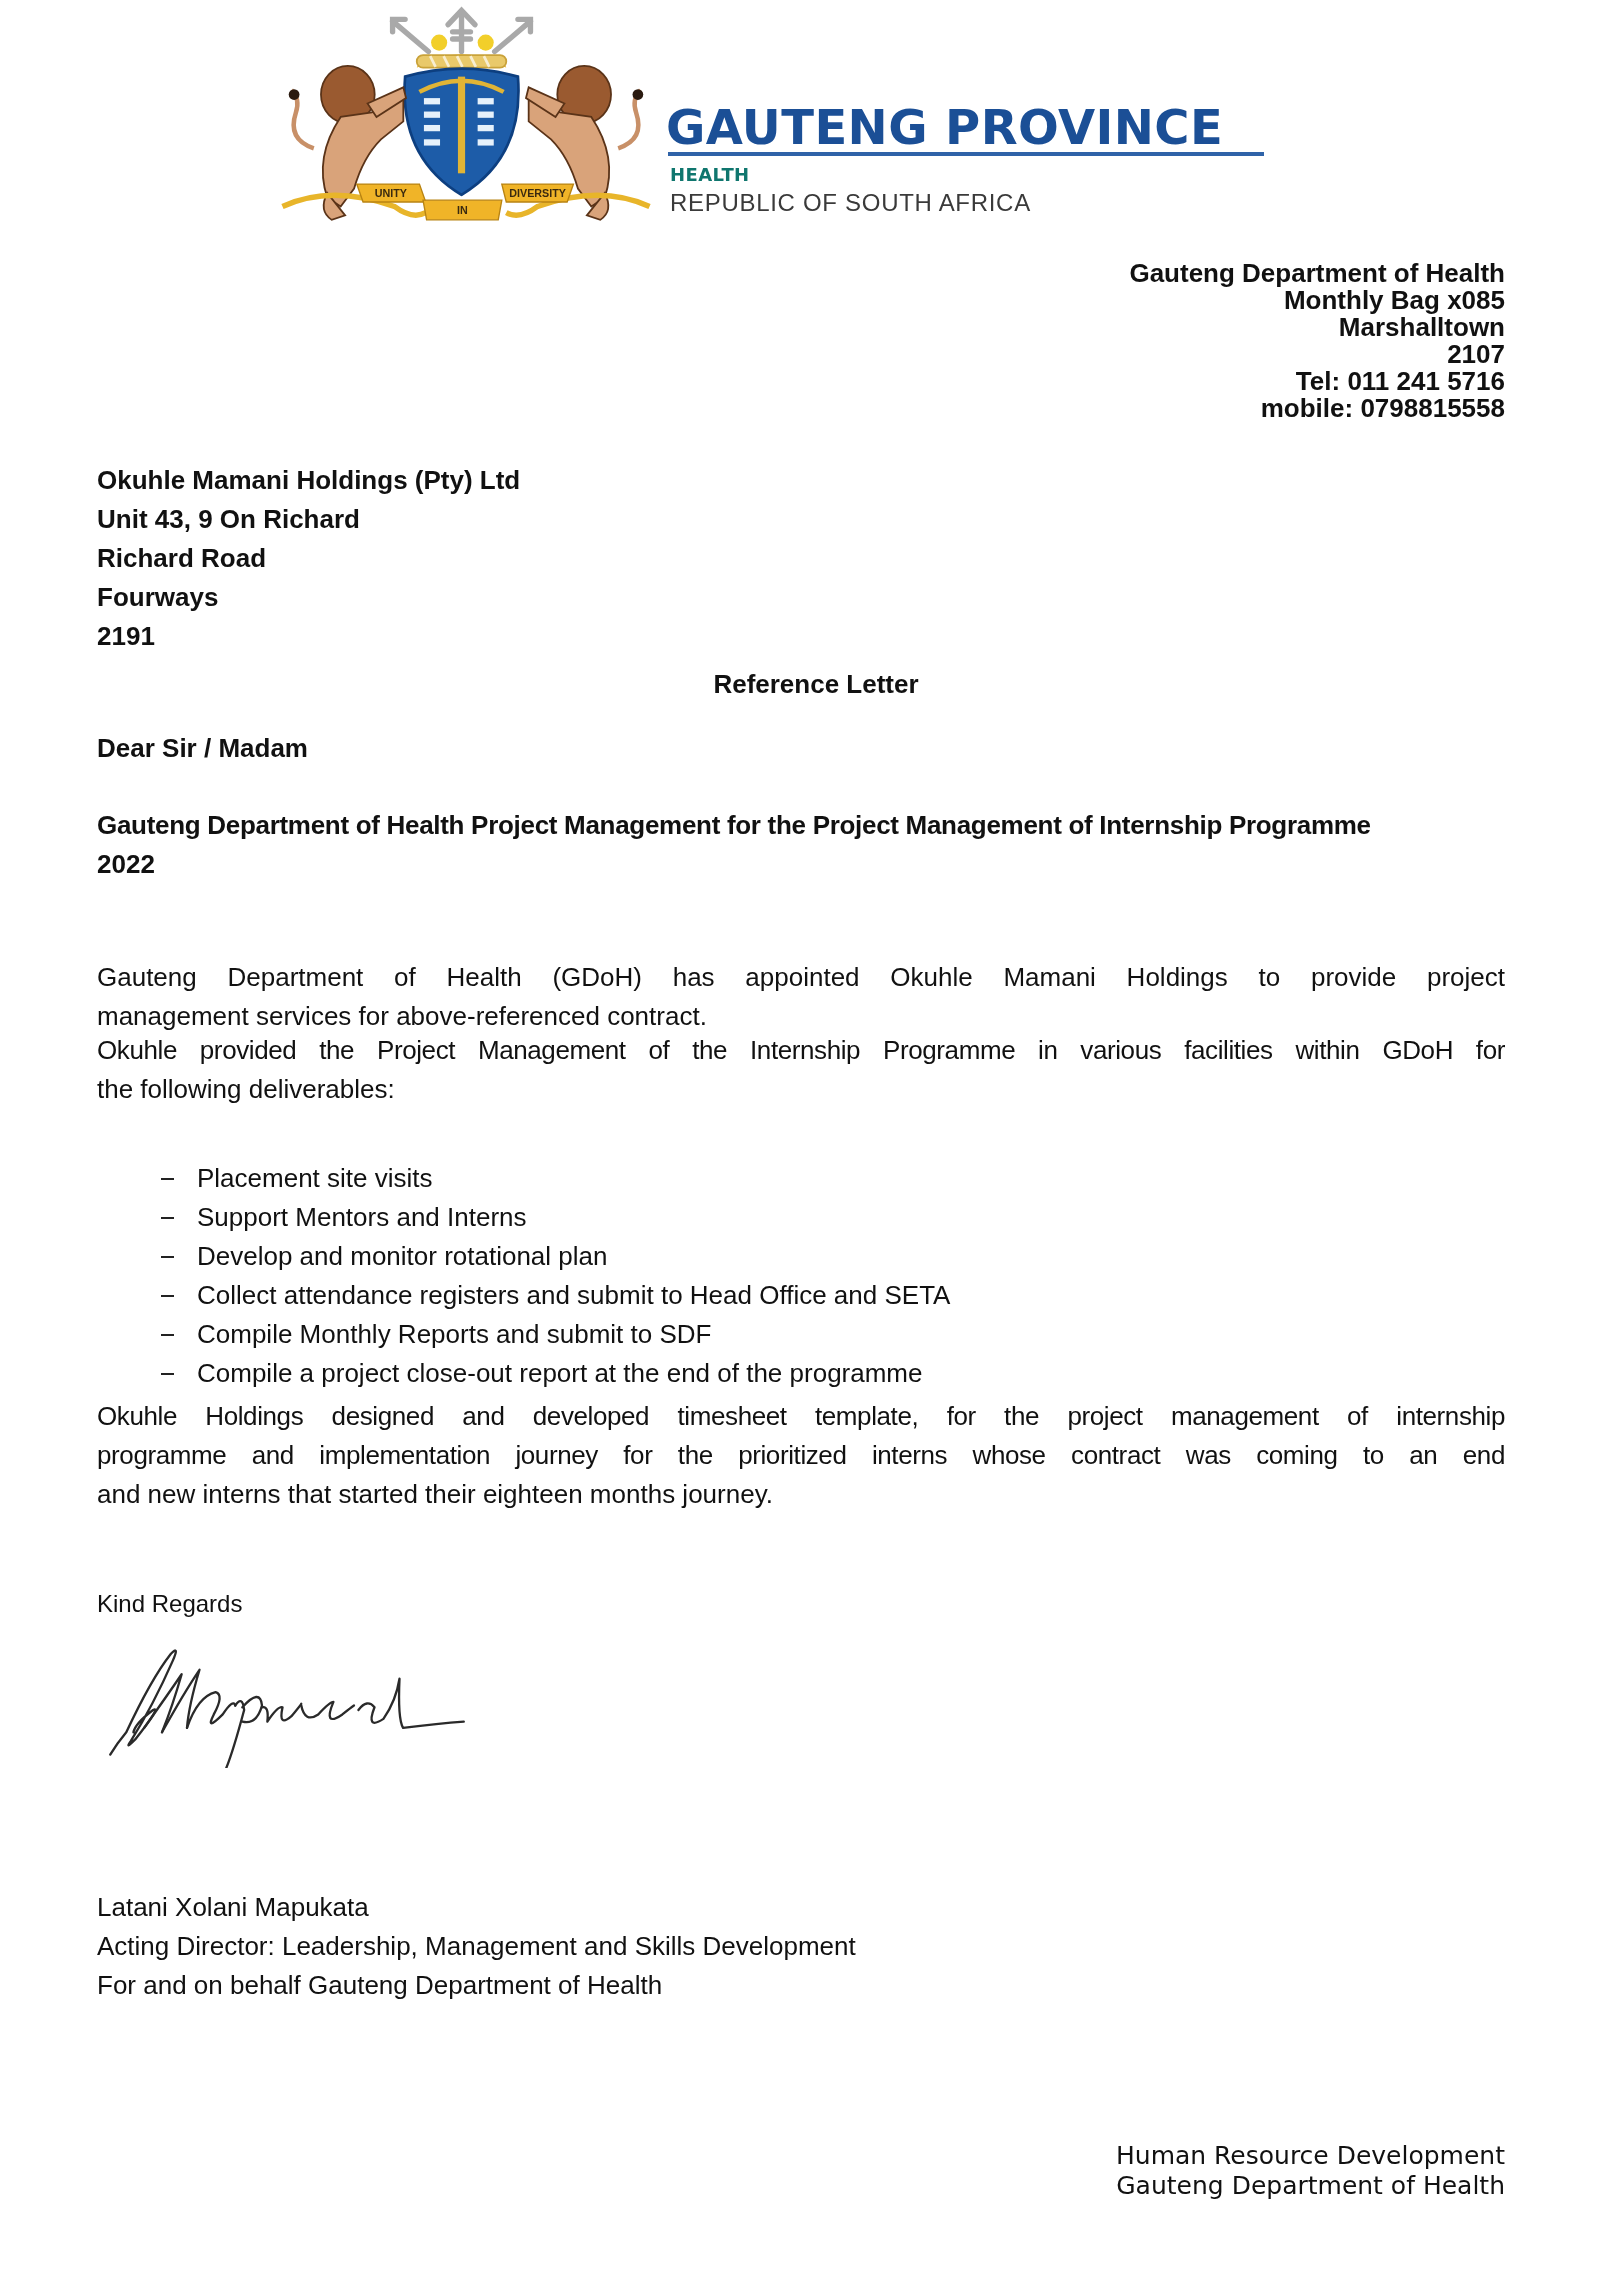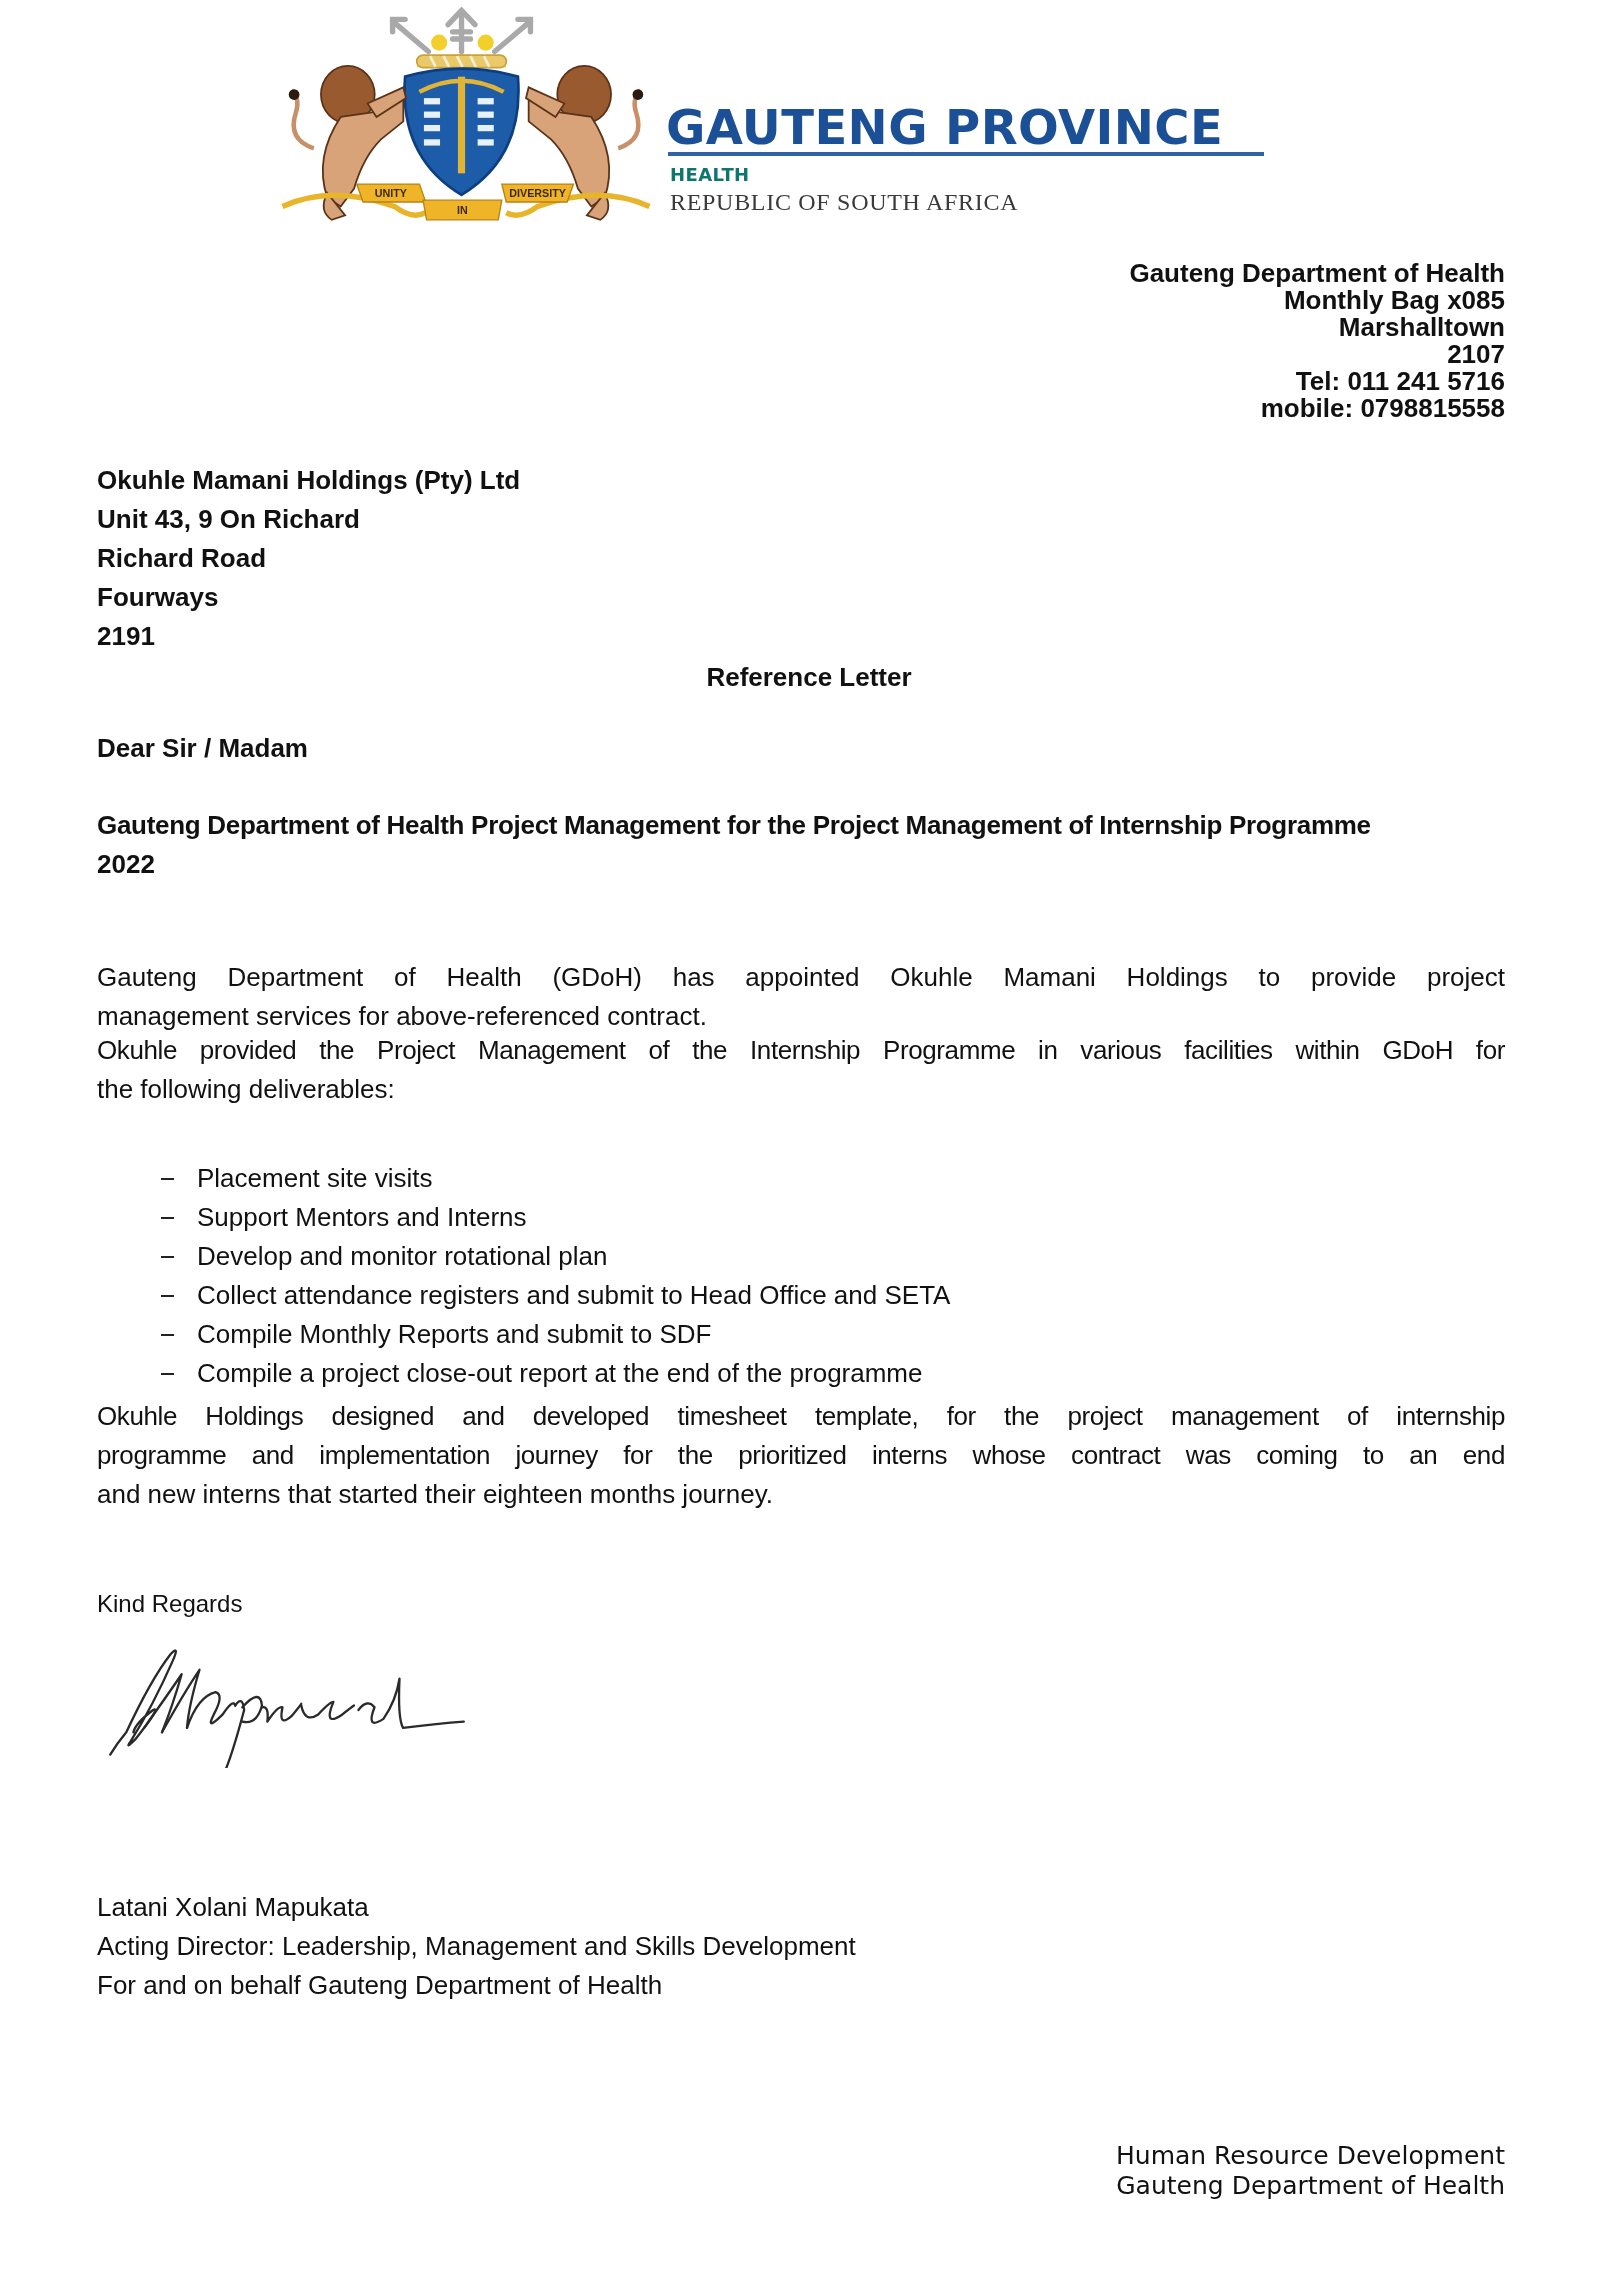--- a/index.html
+++ b/index.html
@@ -7,21 +7,21 @@
          font-family: "Liberation Sans", sans-serif; color: #111111; }
   .abs { position: absolute; }
 
   
   #crest { left: 278px; top: 5.4px; width: 376px; height: 231px; }
   .brand-title { left: 666px; top: 100px; font-family: "DejaVu Sans", sans-serif; font-weight: bold;
                  font-size: 48px; letter-spacing: 0.4px; color: #1b4f96; line-height: 54px; white-space: nowrap; }
   .brand-rule { left: 668px; top: 152px; width: 596px; height: 3.6px; background: #2f63a8; }
   .brand-sub1 { left: 670px; top: 161px; font-family: "DejaVu Sans", sans-serif; font-weight: bold;
                 font-size: 18px; color: #0f766e; line-height: 27px; letter-spacing: 0.4px; }
-  .brand-sub2 { left: 670px; top: 188px; font-family: Liberation Serif, serif; font-size: 24px;
+  .brand-sub2 { left: 670px; top: 188px; font-family: Liberation Sans, sans-serif; font-size: 24px;
                 color: #3a3a3a; line-height: 29px; letter-spacing: 0.7px; }
 
   
   .sender { right: 117px; top: 260px; text-align: right; font-weight: bold; font-size: 26px; line-height: 27px; }
   .sender div { white-space: nowrap; }
 
   
   .recipient { left: 97px; top: 461px; font-weight: bold; font-size: 26px; line-height: 39px; }
 
   .ref-title { left: 97px; width: 1408px; top: 654px; text-align: center; font-weight: bold; font-size: 26px; line-height: 30px; }
@@ -139,21 +139,21 @@
 </address>
 
 <address class="abs recipient" style="font-style:normal">
   <div>Okuhle Mamani Holdings (Pty) Ltd</div>
   <div>Unit 43, 9 On Richard</div>
   <div>Richard Road</div>
   <div>Fourways</div>
   <div>2191</div>
 </address>
 
-<h1 class="abs ref-title" style="margin:8px">Reference Letter</h1>
+<h1 class="abs ref-title" style="margin:15px">Reference Letter</h1>
 
 <div class="abs greeting">Dear Sir / Madam</div>
 
 <div class="abs subject">
   <div style="white-space:nowrap; letter-spacing:-0.3px">Gauteng Department of Health Project Management for the Project Management of Internship Programme</div>
   <div>2022</div>
 </div>
 
 <div id="p1" class="abs para">
   <span class="ln just">Gauteng Department of Health (GDoH) has appointed Okuhle Mamani Holdings to provide project</span>

